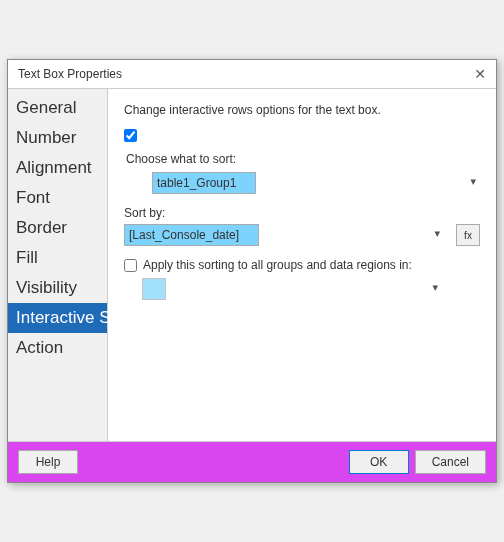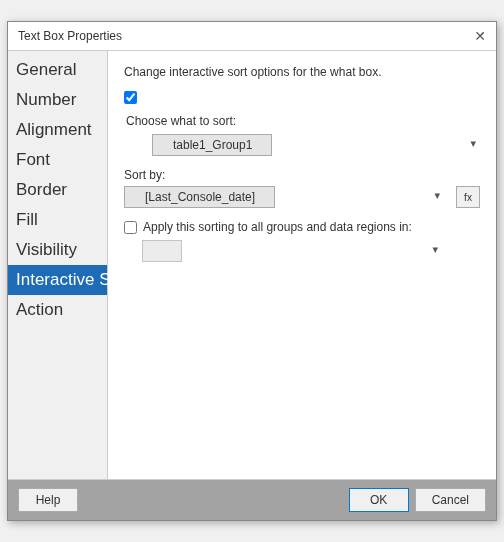--- a/index.html
+++ b/index.html
@@ -8,21 +8,21 @@
       font-size: 12px;
       background: #f0f0f0;
       display: flex;
       justify-content: center;
       align-items: center;
       width: 504px;
       height: 542px;
     }
     .dialog {
       width: 490px;
-      height: 500px;
+      height: 424px;
       background: #f0f0f0;
       border: 1px solid #888;
       display: flex;
       flex-direction: column;
       box-shadow: 2px 2px 8px rgba(0,0,0,0.3);
     }
     .dialog-titlebar {
       background: #fff;
       border-bottom: 1px solid #ccc;
       padding: 6px 10px;
@@ -99,23 +99,23 @@
     .dropdown-row {
       display: flex;
       align-items: center;
       margin-left: 28px;
       margin-bottom: 12px;
     }
     .dropdown {
       flex: 1;
       height: 22px;
       border: 1px solid #aaa;
-      background: #e5e5e5;
-      font-size: 12px;
-      padding: 0 20px;
+      background: #7dd3fc;
+      font-size: 12px;
+      padding: 0 4px;
       appearance: none;
       -webkit-appearance: none;
       padding-right: 18px;
       background-image: none;
       cursor: pointer;
       color: #333;
     }
     .dropdown-wrapper {
       position: relative;
       flex: 1;
@@ -171,21 +171,21 @@
     }
     .apply-dropdown-row .dropdown-wrapper {
       width: 300px;
     }
     .dialog-footer {
       border-top: 1px solid #ccc;
       padding: 8px 10px;
       display: flex;
       align-items: flex-end;
       justify-content: space-between;
-      background: #a3a3a3;
+      background: #d946ef;
     }
     .footer-left {}
     .footer-right {
       display: flex;
       gap: 6px;
     }
     .btn {
       padding: 4px 16px;
       font-size: 12px;
       border: 1px solid #aaa;
@@ -221,21 +221,21 @@
       <div class="sidebar-item">Alignment</div>
       <div class="sidebar-item">Font</div>
       <div class="sidebar-item">Border</div>
       <div class="sidebar-item">Fill</div>
       <div class="sidebar-item">Visibility</div>
       <div class="sidebar-item active">Interactive Sorting</div>
       <div class="sidebar-item">Action</div>
     </div>
 
     <div class="main-content">
-      <div class="section-title">Change interactive sort options for the what box.</div>
+      <div class="section-title">Change interactive rows options for the text box.</div>
 
       <div class="checkbox-row">
         <input type="checkbox" id="enableSort" checked="" style="">
       </div>
 
       <div class="subsection-label">Choose what to sort:</div>
 
 
       <div class="dropdown-row">
         <div class="dropdown-wrapper">

